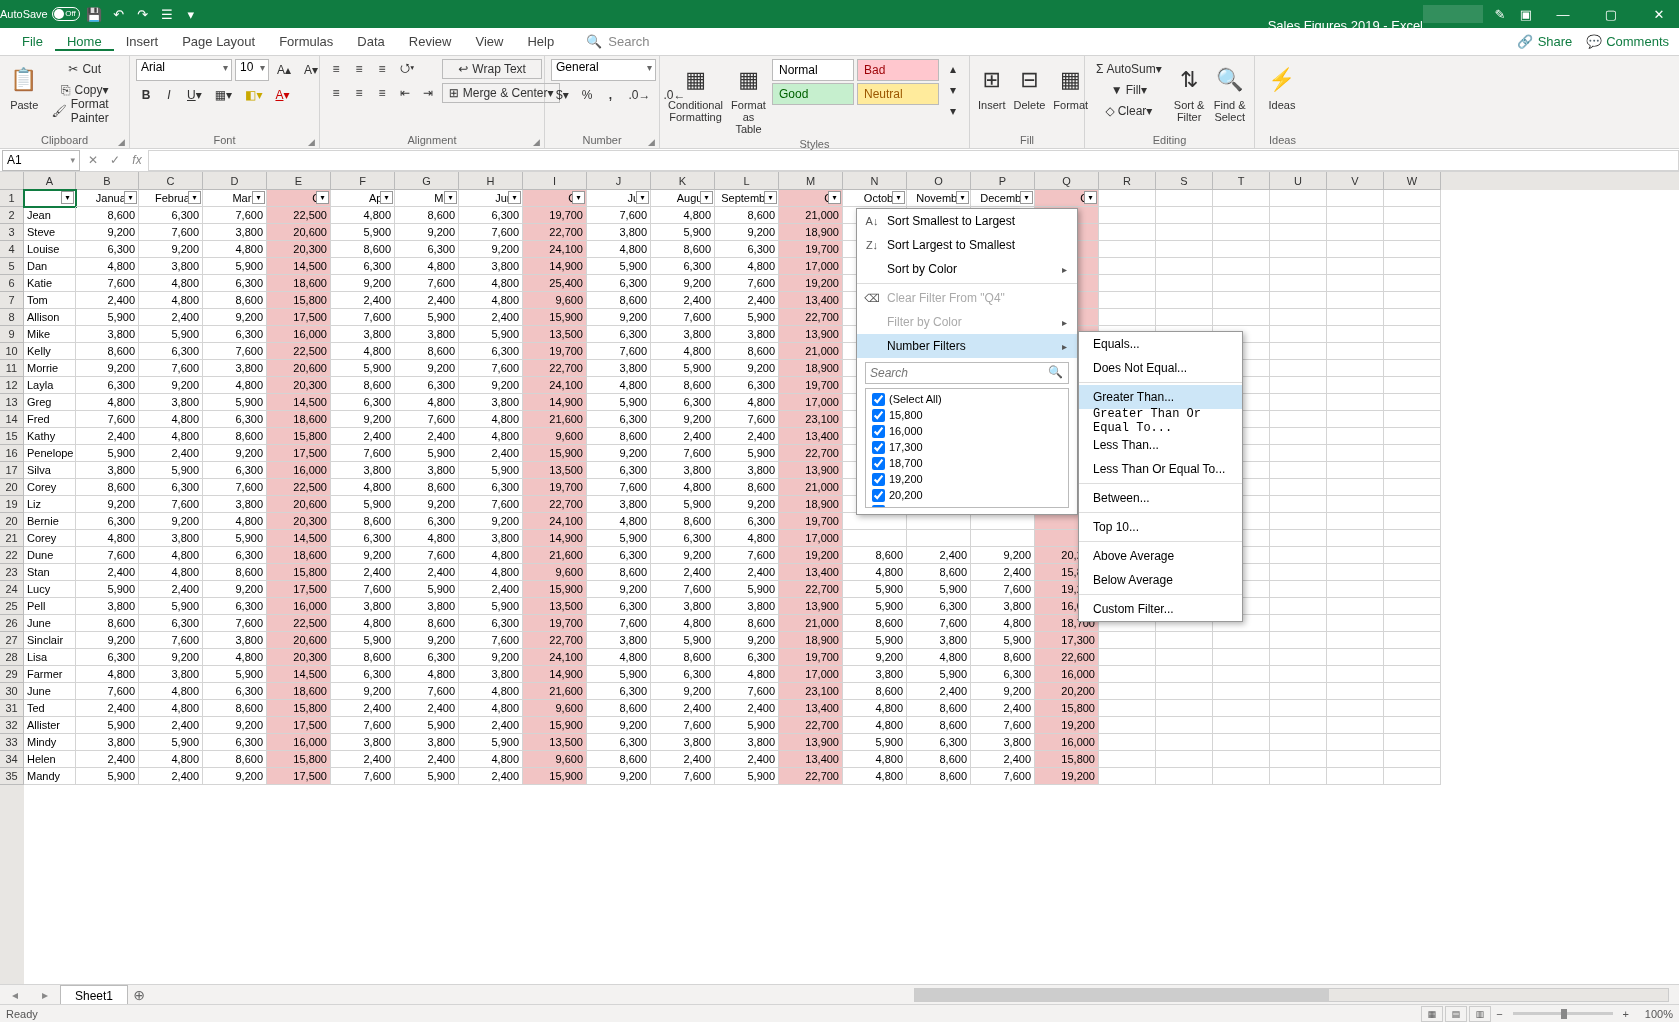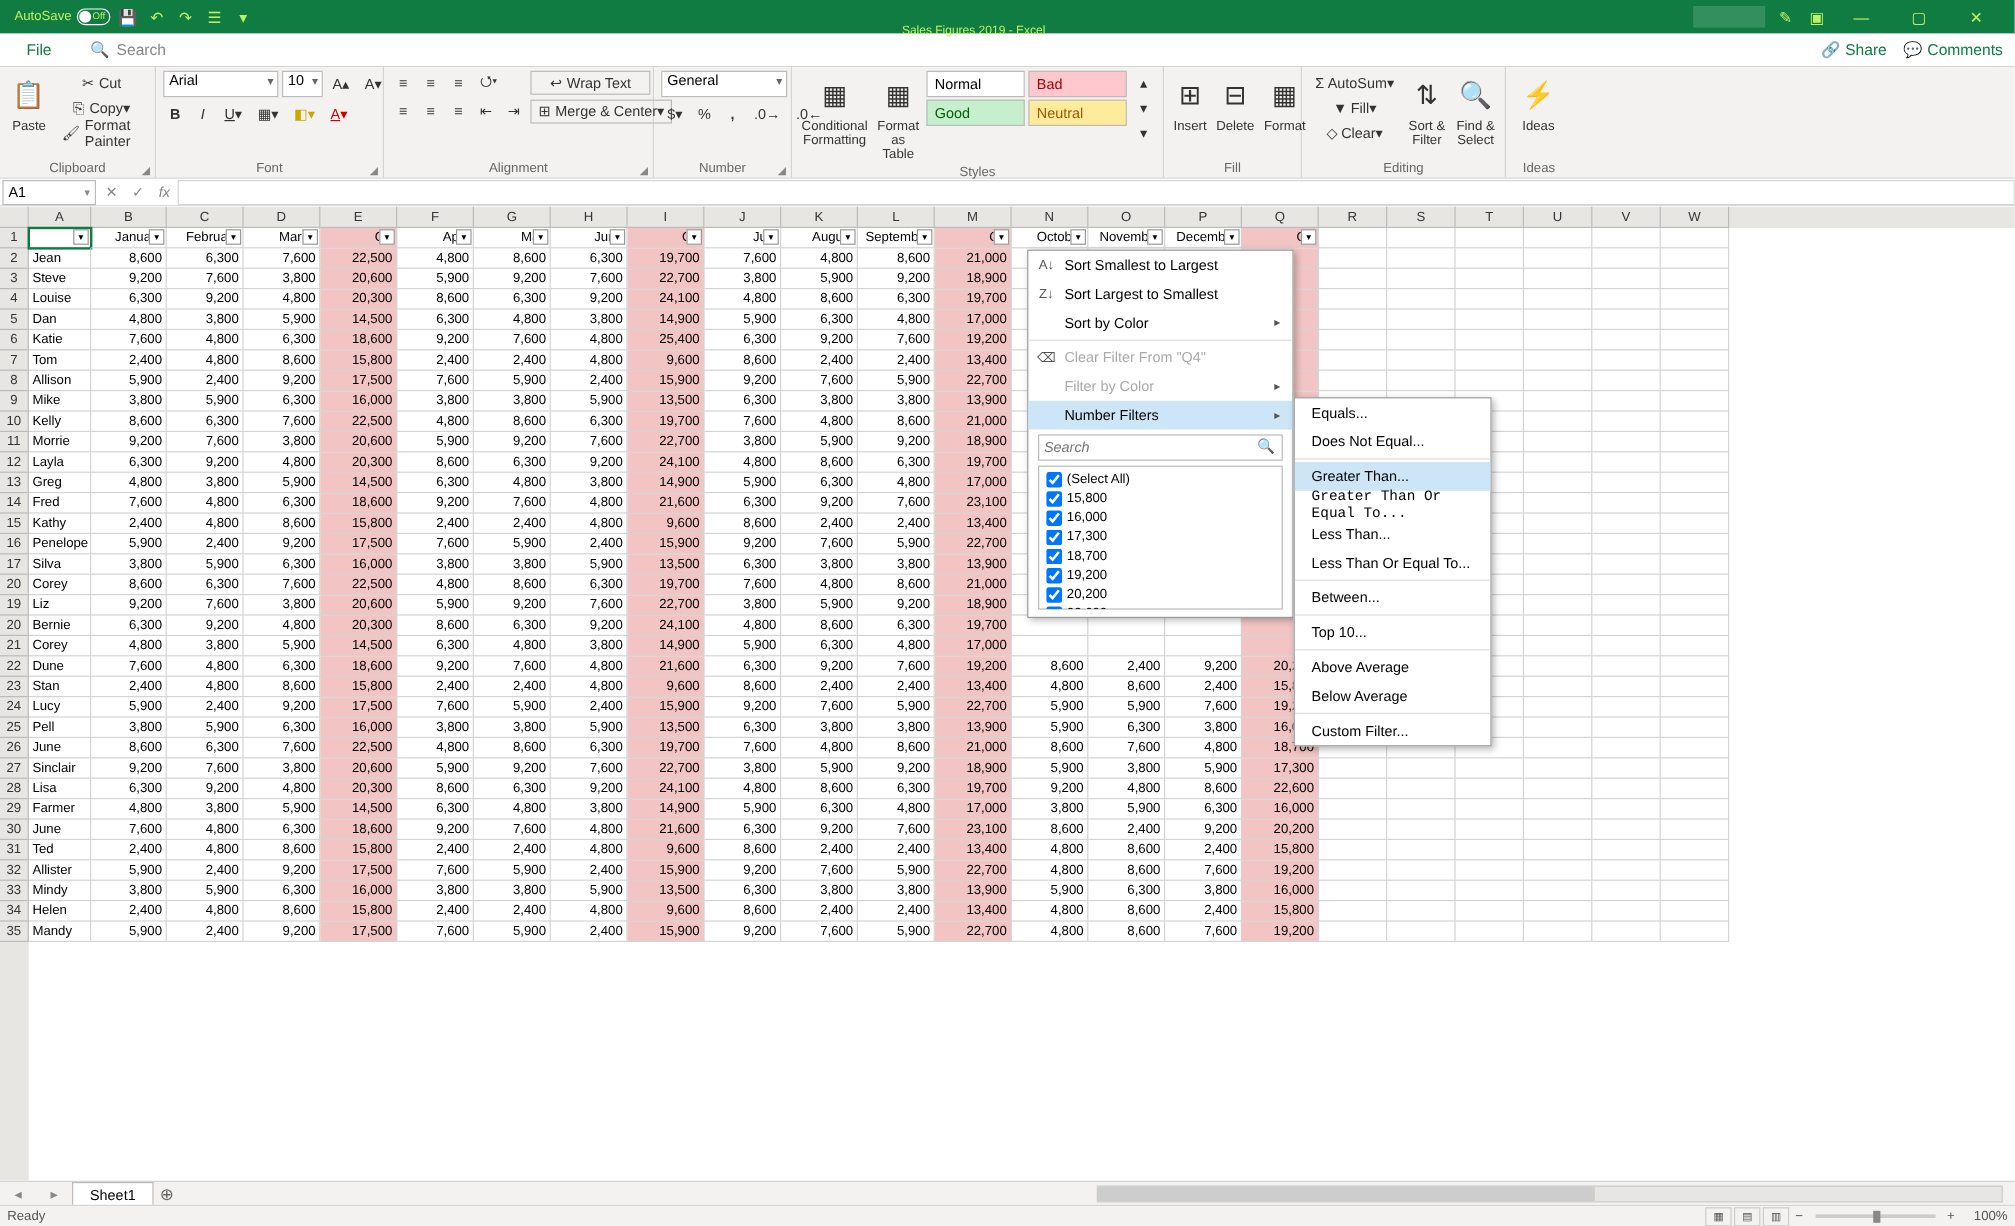--- a/index.html
+++ b/index.html
@@ -1,25 +1,25 @@
 <!DOCTYPE html>
 <html><head>
 <meta charset="utf-8">
 <style>
 * { margin:0; padding:0; box-sizing:border-box; font-family:'Segoe UI',Arial,sans-serif; }
 body { background:#fff; overflow:hidden; font-size:12px; }
 
 
-.titlebar { height:28px; background:#107c41; color:#bef264; display:flex; align-items:center; padding:0 12px; }
+.titlebar { height:28px; background:#107c41; color:#ffffff; display:flex; align-items:center; padding:0 0; }
 .titlebar .left { display:flex; align-items:center; gap:6px; }
 .titlebar .autosave { display:flex; align-items:center; gap:4px; font-size:11px; }
 .titlebar .toggle { width:28px; height:14px; border:1px solid #fff; border-radius:7px; position:relative; font-size:8px; line-height:12px; text-align:right; padding-right:3px; }
 .titlebar .toggle::before{content:'';width:10px;height:10px;background:#fff;border-radius:50%;position:absolute;left:1px;top:1px;}
 .titlebar .tb-icon { width:18px; height:18px; display:flex; align-items:center; justify-content:center; font-size:13px; cursor:pointer; }
-.titlebar .center { flex:1; text-align:center; font-size:10px;margin-top:23px; }
+.titlebar .center { flex:1; text-align:right; font-size:13px;margin-top:23px; }
 .titlebar .right { display:flex; align-items:center; gap:8px; }
 .titlebar .winctl { width:40px; height:28px; display:flex; align-items:center; justify-content:center; font-size:13px; cursor:pointer; }
 
 
 .tabrow { height:28px; background:#fff; border-bottom:1px solid #d4d4d4; display:flex; align-items:center; padding:0 10px; }
 .tabrow .tab { padding:0 12px; height:28px; line-height:28px; color:#444; cursor:pointer; font-size:13px; }
 .tabrow .tab.file { color:#107c41; font-weight:500; }
 .tabrow .tab.active { color:#107c41; border-bottom:2px solid #107c41; }
 .tabrow .spacer { flex:1; }
 .tabrow .search { display:flex; align-items:center; gap:6px; color:#888; font-size:13px; }
@@ -119,20 +119,21 @@
     <div class="tb-icon">✎</div>
     <div class="tb-icon">▣</div>
     <div class="winctl">—</div>
     <div class="winctl">▢</div>
     <div class="winctl">✕</div>
   </div>
 </div>
 
 <div class="tabrow">
   <div class="tab file">File</div>
+  <div id="tabs-host"><span class="tab active">Home</span><span class="tab">Insert</span><span class="tab">Page Layout</span><span class="tab">Formulas</span><span class="tab">Data</span><span class="tab">Review</span><span class="tab">View</span><span class="tab">Help</span></div>
   <div style="width:20px"></div>
   <div class="search">
     <span>🔍</span>
     <span>Search</span>
   </div>
   <div class="spacer"></div>
   <div class="right-btn">🔗 <span>Share</span></div>
   <div class="right-btn">💬 <span>Comments</span></div>
 </div>
 

